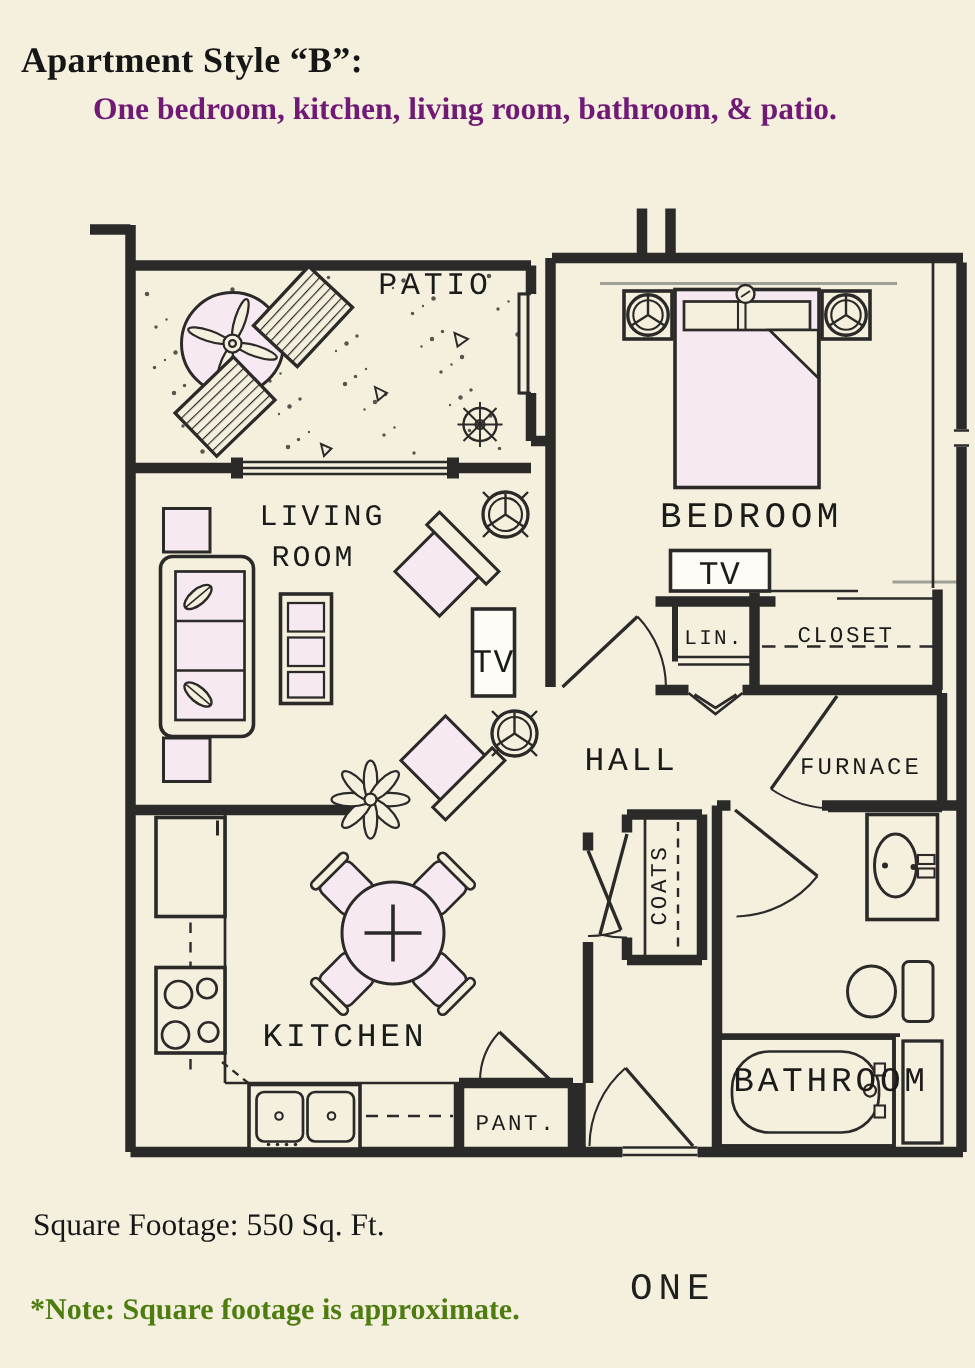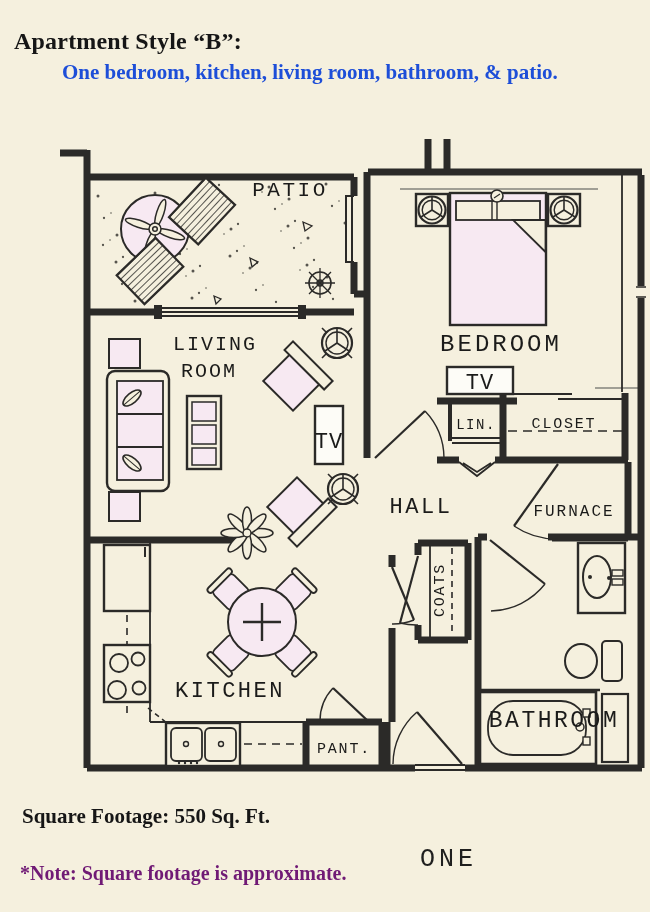--- a/index.html
+++ b/index.html
@@ -8,29 +8,29 @@
     background:#f5f0de;
     font-family:"Liberation Serif", serif;
     color:#1b1b1a;overflow:hidden;
   }
   .page-title{
     position:absolute;left:14px;top:28px;
     font-size:24px;font-weight:bold;letter-spacing:.2px;color:#161616;
   }
   .page-subtitle{
     position:absolute;left:62px;top:60px;
-    font-size:21px;font-weight:bold;color:#1d4ed8;
+    font-size:21px;font-weight:bold;color:#701a75;
   }
   .sqft{
     position:absolute;left:22px;top:804px;
-    font-size:21px;font-weight:700;color:#161616;
+    font-size:21px;font-weight:400;color:#161616;
   }
   .note{
     position:absolute;left:20px;top:862px;
-    font-size:20px;font-weight:600;color:#701a75;
+    font-size:20px;font-weight:600;color:#4d7c0f;
   }
   .unit-block{
     position:absolute;left:420px;top:790px;
     font-family:"Liberation Mono", monospace;
     font-size:25px;line-height:28px;letter-spacing:4px;color:#1f1f1e;
     white-space:pre;
   }
   svg{position:absolute;left:0;top:0;}
   text{
     font-family:"Liberation Mono", monospace;

